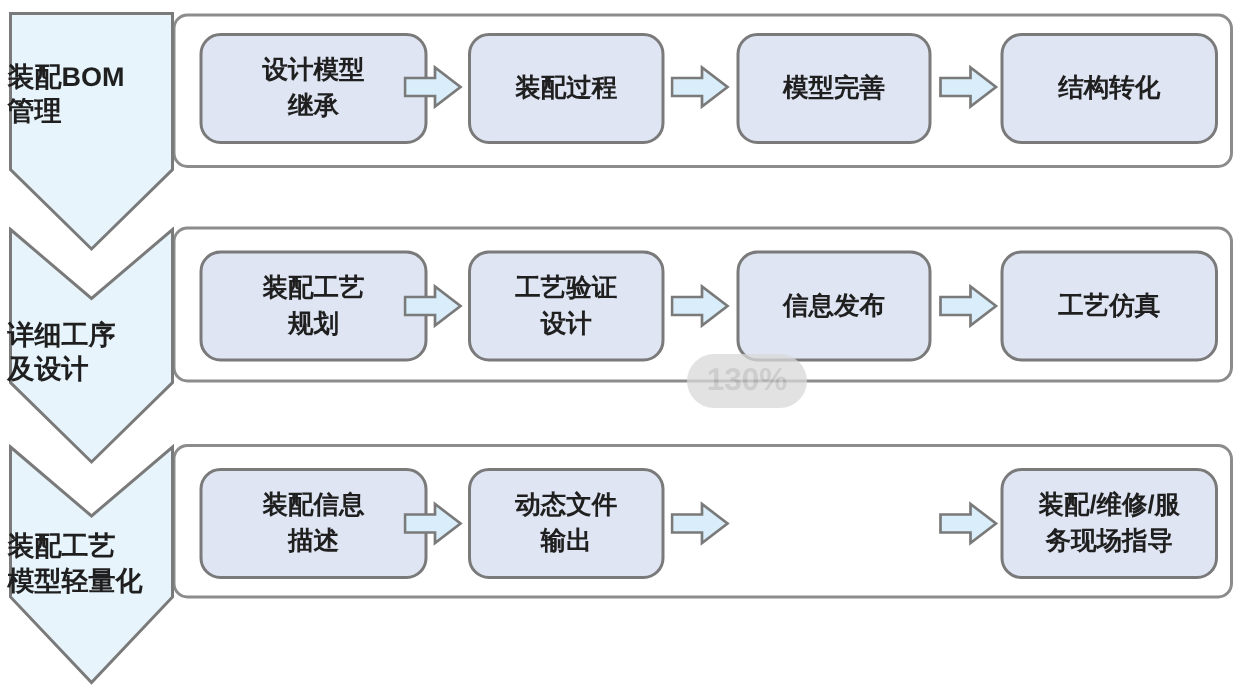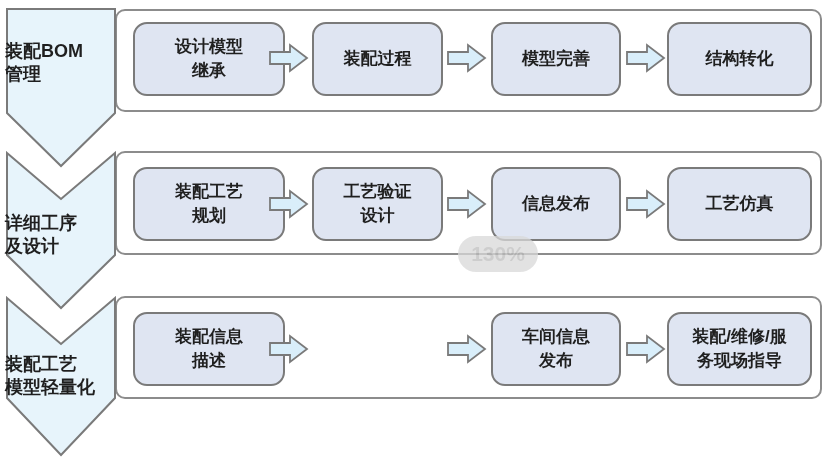--- a/index.html
+++ b/index.html
@@ -113,25 +113,25 @@
     <polygon points="2,2 56,48 110,2 110,102 56,159 2,102"></polygon>
   </svg>
   <div class="stage-label" style="top:353px">装配工艺
 模型轻量化</div>
 
   <div class="step c1 r3">装配信息
 描述</div>
   <svg class="arrow a1 ar3" viewBox="0 0 40 32">
     <polygon points="1,10 21,10 21,3 38,16 21,29 21,22 1,22"></polygon>
   </svg>
+  <div class="step c2 r3">动态文件
+输出</div>
   <svg class="arrow a2 ar3" viewBox="0 0 40 32">
     <polygon points="1,10 21,10 21,3 38,16 21,29 21,22 1,22"></polygon>
   </svg>
-  <div class="step c3 r3">车间信息
-发布</div>
   <svg class="arrow a3 ar3" viewBox="0 0 40 32">
     <polygon points="1,10 21,10 21,3 38,16 21,29 21,22 1,22"></polygon>
   </svg>
   <div class="step c4 r3">装配/维修/服
 务现场指导</div>
 
   <div class="zoom-badge">130%</div>
 
 </div>
 

